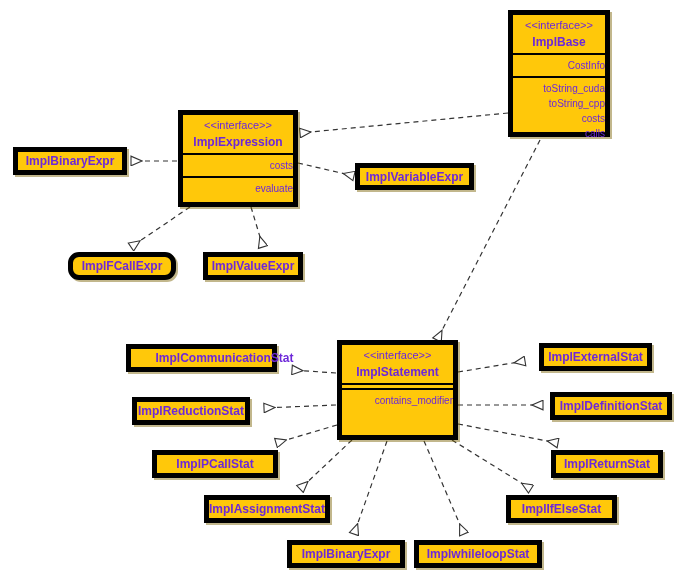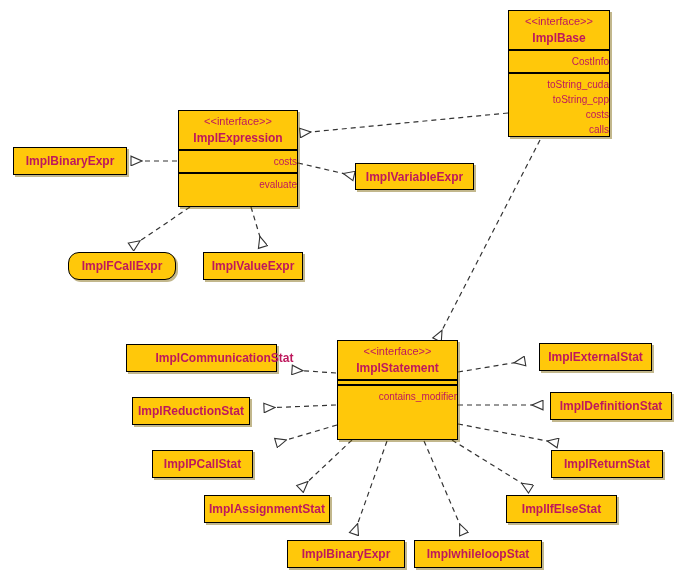--- a/index.html
+++ b/index.html
@@ -20,23 +20,23 @@
     left: 0;
     top: 0;
     width: 681px;
     height: 580px;
     pointer-events: none;
   }
   .node {
     position: absolute;
     box-sizing: border-box;
     background: #FFC80A;
-    border: 1px solid #000000;
+    border: 5px solid #000000;
     box-shadow: 2px 2px 0 0 rgba(120, 95, 0, 0.45);
-    color: #be185d;
+    color: #6d28d9;
   }
   .node .cell {
     box-sizing: border-box;
     padding: 0;
   }
   .node .stereo {
     text-align: center;
     font-size: 11px;
     line-height: 13px;
     padding-top: 4px;
@@ -183,21 +183,21 @@
   </div>
 
   <div class="node simple" style="left:126px; top:344px; width:151px; height:28px;padding-left:46px;">
     <div class="cell title">ImplCommunicationStat</div>
   </div>
 
   <div class="node simple" style="left:132px; top:397px; width:118px; height:28px;">
     <div class="cell title">ImplReductionStat</div>
   </div>
 
-  <div class="node simple" style="left:152px; top:450px; width:101px; height:28px;">
+  <div class="node simple" style="left:152px; top:450px; width:126px; height:28px;">
     <div class="cell title">ImplPCallStat</div>
   </div>
 
   <div class="node simple" style="left:204px; top:495px; width:126px; height:28px;">
     <div class="cell title">ImplAssignmentStat</div>
   </div>
 
   <div class="node simple" style="left:287px; top:540px; width:118px; height:28px;">
     <div class="cell title">ImplBinaryExpr</div>
   </div>

